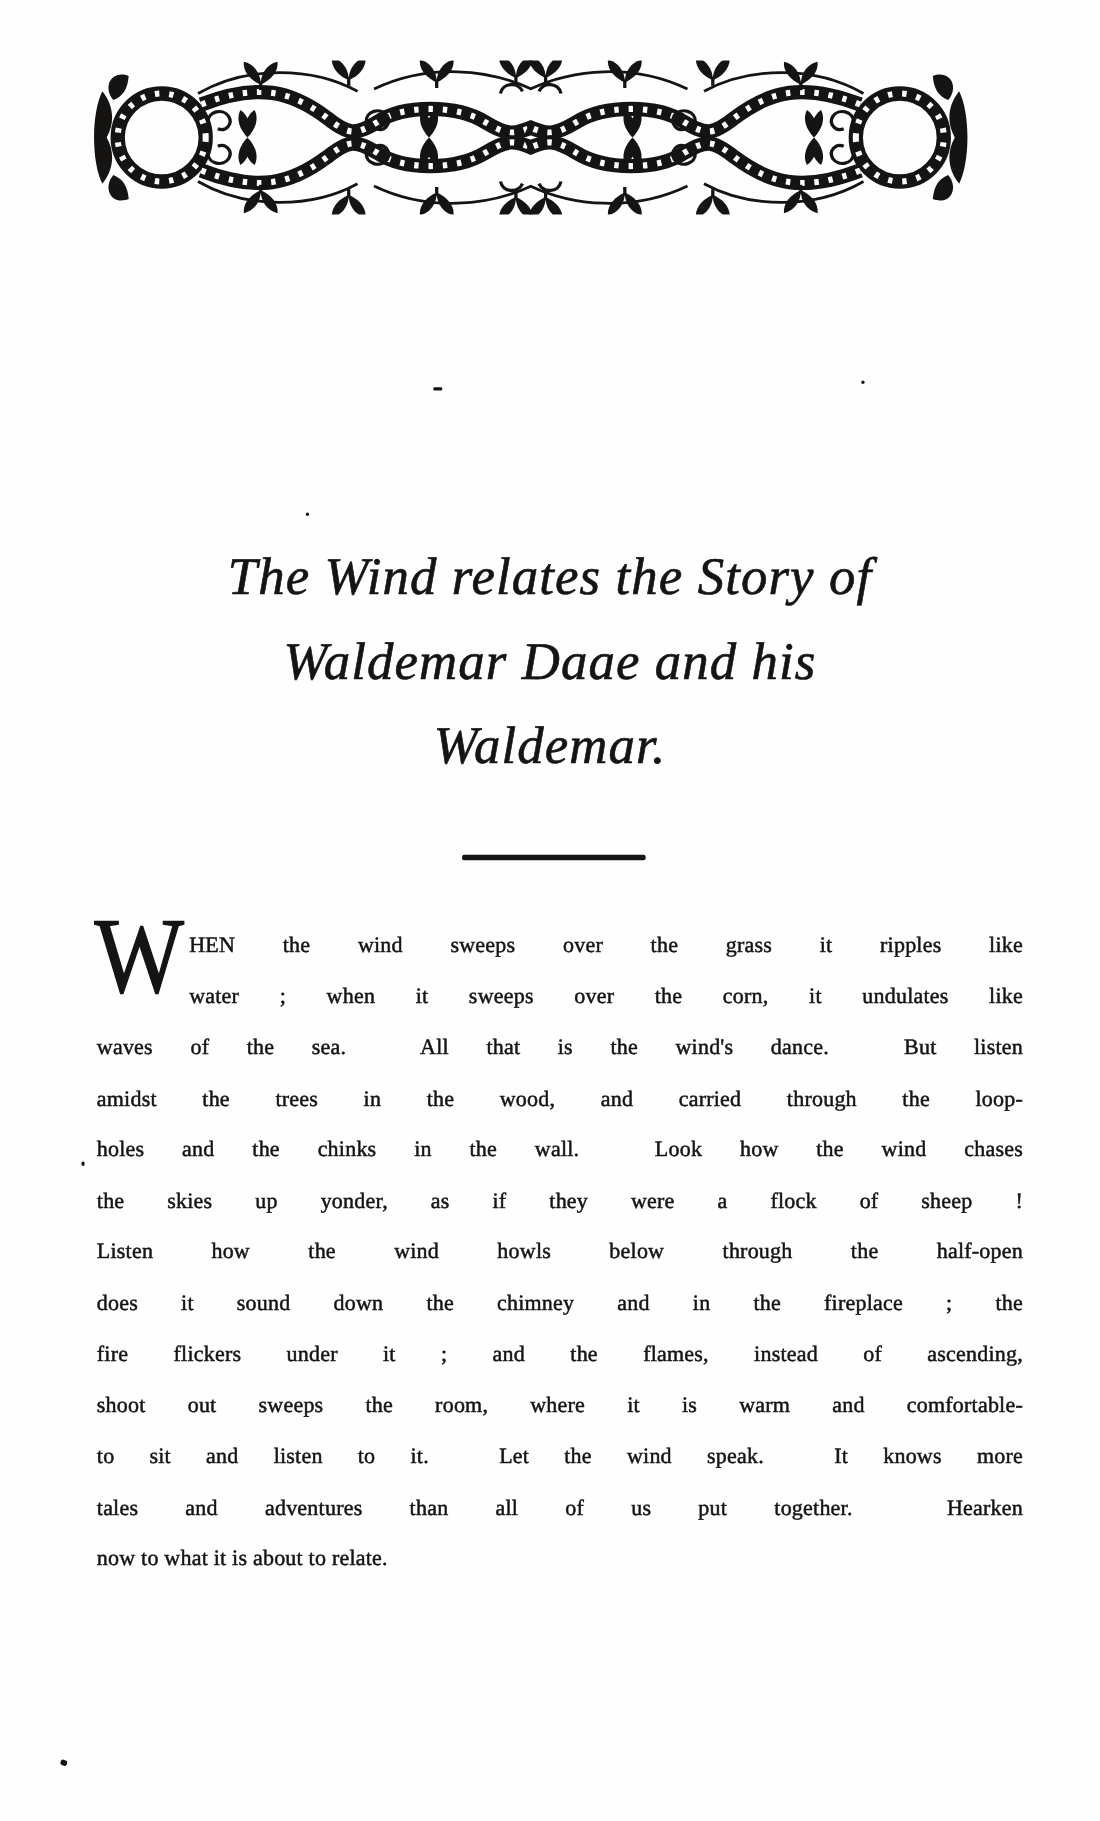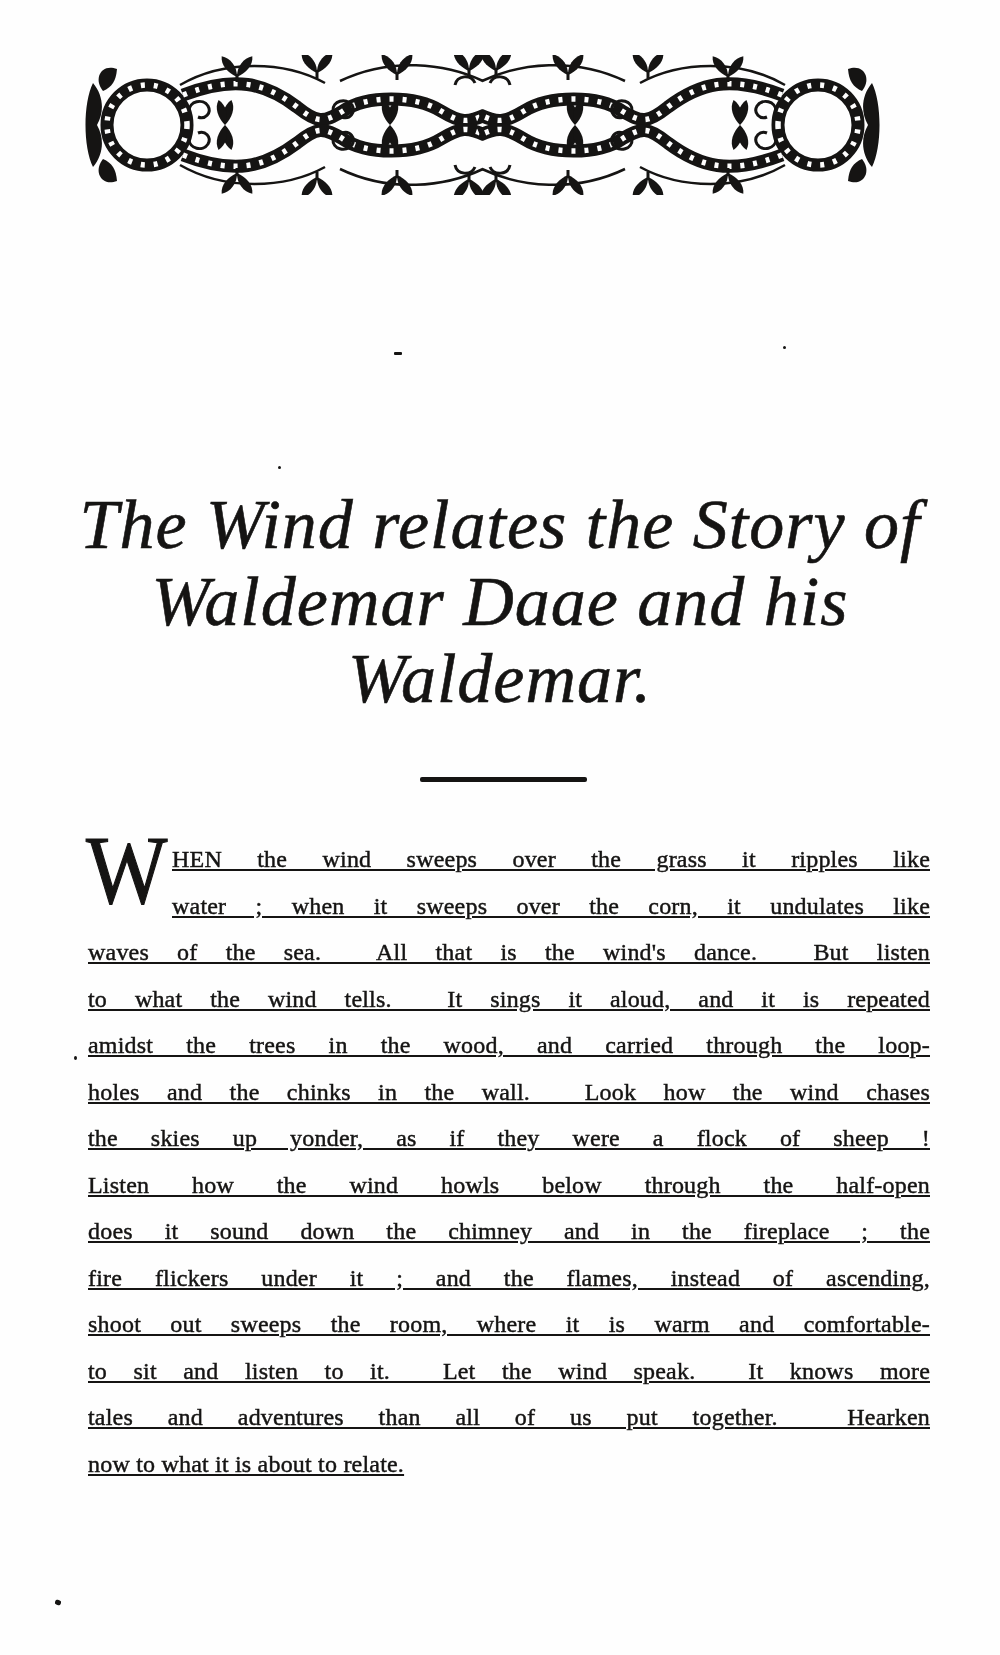--- a/index.html
+++ b/index.html
@@ -22,21 +22,21 @@
   }
   .ornament svg{display:block;width:100%;height:100%;}
 
   
   .title-block{
     position:absolute;left:60px;top:486px;width:880px;
     text-align:center;
   }
   .title-line{
     font-style:italic;
-    font-size:70px;
+    font-size:48px;
     line-height:77px;
     white-space:nowrap;
     letter-spacing:1px;
     -webkit-text-stroke:0.6px var(--ink);
   }
   .title-divider{
     position:absolute;left:420px;top:777px;width:167px;height:5px;
     background:var(--ink);border-radius:2px;
   }
 
@@ -44,28 +44,27 @@
   .body-block{
     position:absolute;left:88px;top:836px;width:842px;
   }
   .drop-cap{
     position:absolute;left:-2px;top:-15px;
     font-size:98px;line-height:98px;
     transform:scaleX(0.88);transform-origin:left top;
     -webkit-text-stroke:1.2px var(--ink);
   }
   .text-line{
-    font-size:24px;
+    font-size:20px;
     line-height:46.5px;
     letter-spacing:0.2px;
     text-align:justify;
     text-align-last:justify;
     text-justify:inter-word;
     white-space:normal;
-    text-decoration:underline;
     -webkit-text-stroke:0.45px var(--ink);
   }
   .text-line.indent{margin-left:84px;}
   .text-line.last{text-align:right;text-align-last:left;}
 
   
   .speck{position:absolute;background:var(--ink);}
   .speck.s1{left:394px;top:352px;width:8px;height:3px;border-radius:1px;}
   .speck.s2{left:783px;top:346px;width:3px;height:3px;border-radius:50%;}
   .speck.s3{left:278px;top:466px;width:3px;height:3px;border-radius:50%;}
@@ -143,21 +142,20 @@
     <div class="title-line">Waldemar.</div>
   </div>
 
   <div class="title-divider"></div>
 
   <div class="body-block">
     <span class="drop-cap">W</span>
     <div class="text-line indent">HEN the wind sweeps over the grass it ripples like</div>
     <div class="text-line indent">water&nbsp;; when it sweeps over the corn, it undulates like</div>
     <div class="text-line">waves of the sea.&nbsp; All that is the wind's dance.&nbsp; But listen</div>
-    <div class="text-line">to what the wind tells.&nbsp; It sings it aloud, and it is repeated</div>
     <div class="text-line">amidst the trees in the wood, and carried through the loop-</div>
     <div class="text-line">holes and the chinks in the wall.&nbsp; Look how the wind chases</div>
     <div class="text-line">the skies up yonder, as if they were a flock of sheep&nbsp;!</div>
     <div class="text-line">Listen how the wind howls below through the half-open</div>
     <div class="text-line">does it sound down the chimney and in the fireplace&nbsp;; the</div>
     <div class="text-line">fire flickers under it&nbsp;; and the flames, instead of ascending,</div>
     <div class="text-line">shoot out sweeps the room, where it is warm and comfortable-</div>
     <div class="text-line">to sit and listen to it.&nbsp; Let the wind speak.&nbsp; It knows more</div>
     <div class="text-line">tales and adventures than all of us put together.&nbsp; Hearken</div>
     <div class="text-line last">now to what it is about to relate.</div>

